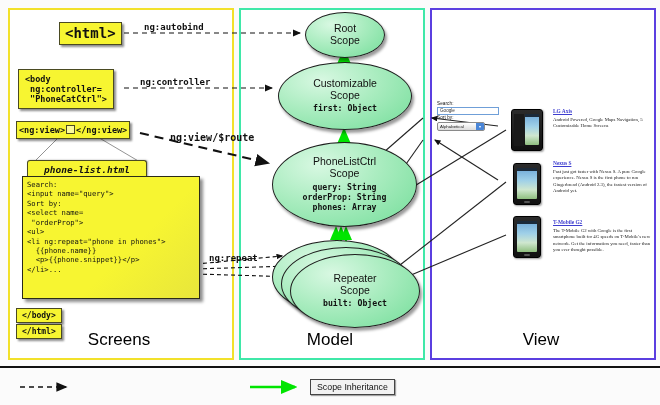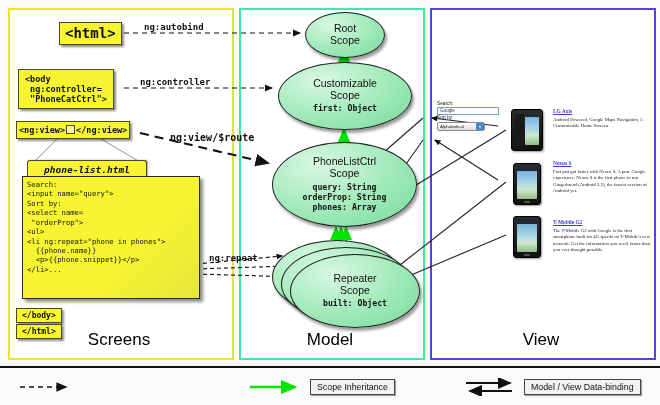--- a/index.html
+++ b/index.html
@@ -282,30 +282,15 @@
         <defs>
             <marker id="lg-a2" markerWidth="7" markerHeight="7" refX="6" refY="3" orient="auto">
           <path d="M0,0 L7,3 L0,6 z" fill="#00e500"></path>
             </marker>
           </defs>
         <path d="M2,9 L47,9" stroke="#00e500" stroke-width="2.4" marker-end="url(#lg-a2)"></path>
       </svg>
       <div class="lg-box">Scope Inheritance</div>
     </div>
 
-    <div class="lg-item" id="lg3">
-      <svg class="lg-glyph" viewBox="0 0 56 18">
-        <defs>
-          <marker id="lg-a3" markerWidth="7" markerHeight="7" refX="6" refY="3" orient="auto">
-            <path d="M0,0 L7,3 L0,6 z" fill="#111"></path>
-            </marker>
-          <marker id="lg-a4" markerWidth="7" markerHeight="7" refX="1" refY="3" orient="auto">
-            <path d="M7,0 L0,3 L7,6 z" fill="#111"></path>
-            </marker>
-        </defs>
-        <path d="M4,5 L48,5" stroke="#111" stroke-width="2" marker-end="url(#lg-a3)"></path>
-        <path d="M8,13 L50,13" stroke="#111" stroke-width="2" marker-start="url(#lg-a4)"></path>
-      </svg>
-      <div class="lg-box">Model / View Data-binding</div>
-    </div>
   </div>
 
 </div>
 
 </body></html>

